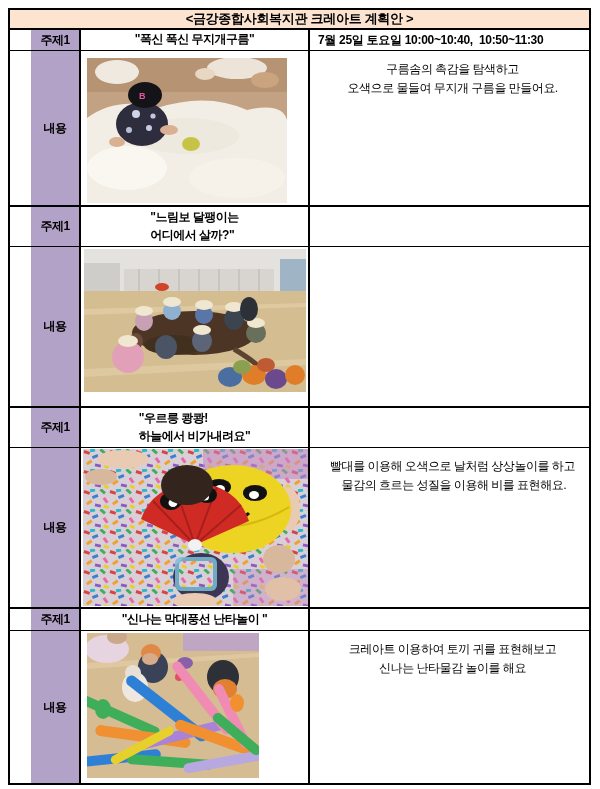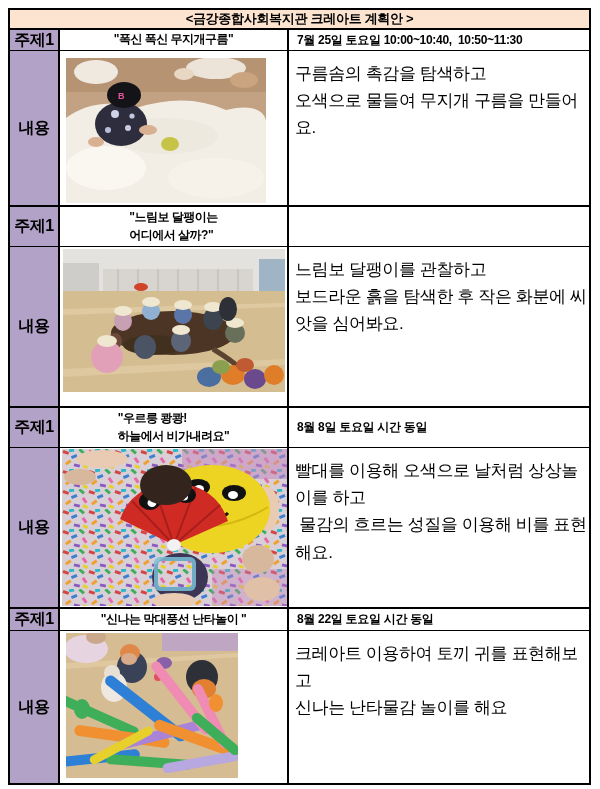--- a/index.html
+++ b/index.html
@@ -15,31 +15,31 @@
 
   .section { border-bottom: 2px solid #000; }
   .section:last-child { border-bottom: none; }
   .row { display: flex; width: 100%; }
   .header-row { border-bottom: 1px solid #000; }
   .h22 { height: 21px; } .h40 { height: 40px; } .h23 { height: 22px; }
   .c155 { height: 154px; } .c160 { height: 159px; } .c153 { height: 152px; }
 
   .label-col { width: 50px; flex: none; background: #b3a2c7;
     border-right: 2px solid #000; display: flex; align-items: center;
-    justify-content: center; font-weight: bold; font-size: 16px; letter-spacing: -0.5px; }
+    justify-content: center; font-weight: bold; font-size: 12px; letter-spacing: -0.5px; margin-left: 21px; }
   .mid-col { width: 229px; flex: none; border-right: 2px solid #000; overflow: hidden; }
-  .right-col { flex: 1; overflow: hidden; }
+  .right-col { flex: 1; overflow: hidden; text-align: center; }
 
   .topic-title { display: flex; align-items: center; justify-content: center;
     font-weight: bold; font-size: 12px; letter-spacing: -0.5px; }
   .topic-title span { white-space: pre-wrap; text-align: left; line-height: 1.45; }
   .schedule { display: flex; align-items: center; padding-left: 8px;
     font-weight: bold; font-size: 12px; letter-spacing: -0.3px; white-space: pre-wrap; }
-  .desc { padding: 9px 0 0 6px; font-size: 17px; line-height: 1.6;
-    letter-spacing: -0.4px; white-space: pre-wrap; }
+  .desc { padding: 9px 0 0 6px; font-size: 12px; line-height: 1.6;
+    letter-spacing: -0.4px; white-space: pre-wrap; font-family: Liberation Serif, serif; }
 
   .photo { display: block; }
   .p1 { margin: 7px 0 0 6px; }
   .p2 { margin: 2px 0 0 3px; }
   .p3 { margin: 1px 0 0 2px; }
   .p4 { margin: 2px 0 0 6px; }
 </style>
 </head>
 <body>
 
@@ -140,33 +140,30 @@
             <g>
               <ellipse cx="146" cy="128" rx="12" ry="10" fill="#4a6ea0"></ellipse>
               <ellipse cx="170" cy="126" rx="12" ry="10" fill="#e07d28"></ellipse>
               <ellipse cx="192" cy="130" rx="11" ry="10" fill="#6a4a8c"></ellipse>
               <ellipse cx="211" cy="126" rx="10" ry="10" fill="#e07d28"></ellipse>
               <ellipse cx="158" cy="118" rx="9" ry="7" fill="#8aa050"></ellipse>
               <ellipse cx="182" cy="116" rx="9" ry="7" fill="#c05a32"></ellipse>
             </g>
           </svg>
         </div>
-        <div class="right-col desc">느림보 달팽이를 관찰하고
-보드라운 흙을 탐색한 후 작은 화분에 씨앗을 심어봐요.</div>
       </div>
     </div>
 
     <div class="section">
       <div class="row header-row h40">
         <div class="label-col">주제1</div>
         <div class="mid-col topic-title">
           <span>"우르릉 쾅쾅!
 하늘에서 비가내려요"</span>
         </div>
-        <div class="right-col schedule">8월 8일 토요일 시간 동일</div>
       </div>
       <div class="row c160">
         <div class="label-col">내용</div>
         <div class="mid-col">
           <svg class="photo p3" width="225" height="157" viewBox="0 0 225 157">
             <defs>
               <pattern id="confetti" width="26" height="20" patternUnits="userSpaceOnUse">
                 <rect width="26" height="20" fill="#d9cfd6"></rect>
                 <rect x="1" y="2" width="6" height="3" fill="#d64545" transform="rotate(18 4 3)"></rect>
                 <rect x="9" y="6" width="6" height="3" fill="#3f7fd0" transform="rotate(-22 12 7)"></rect>
@@ -217,21 +214,20 @@
  물감의 흐르는 성질을 이용해 비를 표현해요.</div>
       </div>
     </div>
 
     <div class="section">
       <div class="row header-row h23">
         <div class="label-col">주제1</div>
         <div class="mid-col topic-title">
           <span>"신나는 막대풍선 난타놀이 "</span>
         </div>
-        <div class="right-col schedule">8월 22일 토요일 시간 동일</div>
       </div>
       <div class="row c153">
         <div class="label-col">내용</div>
         <div class="mid-col">
           <svg class="photo p4" width="172" height="145" viewBox="0 0 172 145">
             <rect width="172" height="145" fill="#d6bc92"></rect>
             <path d="M0 30 L172 20 L172 24 L0 36 Z" fill="#e2cda6" opacity="0.7"></path>
             <rect x="96" y="0" width="76" height="18" fill="#b9a0d0" opacity="0.8"></rect>
             <ellipse cx="20" cy="16" rx="22" ry="14" fill="#e6d4e0"></ellipse>
             <ellipse cx="30" cy="4" rx="10" ry="7" fill="#caa88c"></ellipse>

